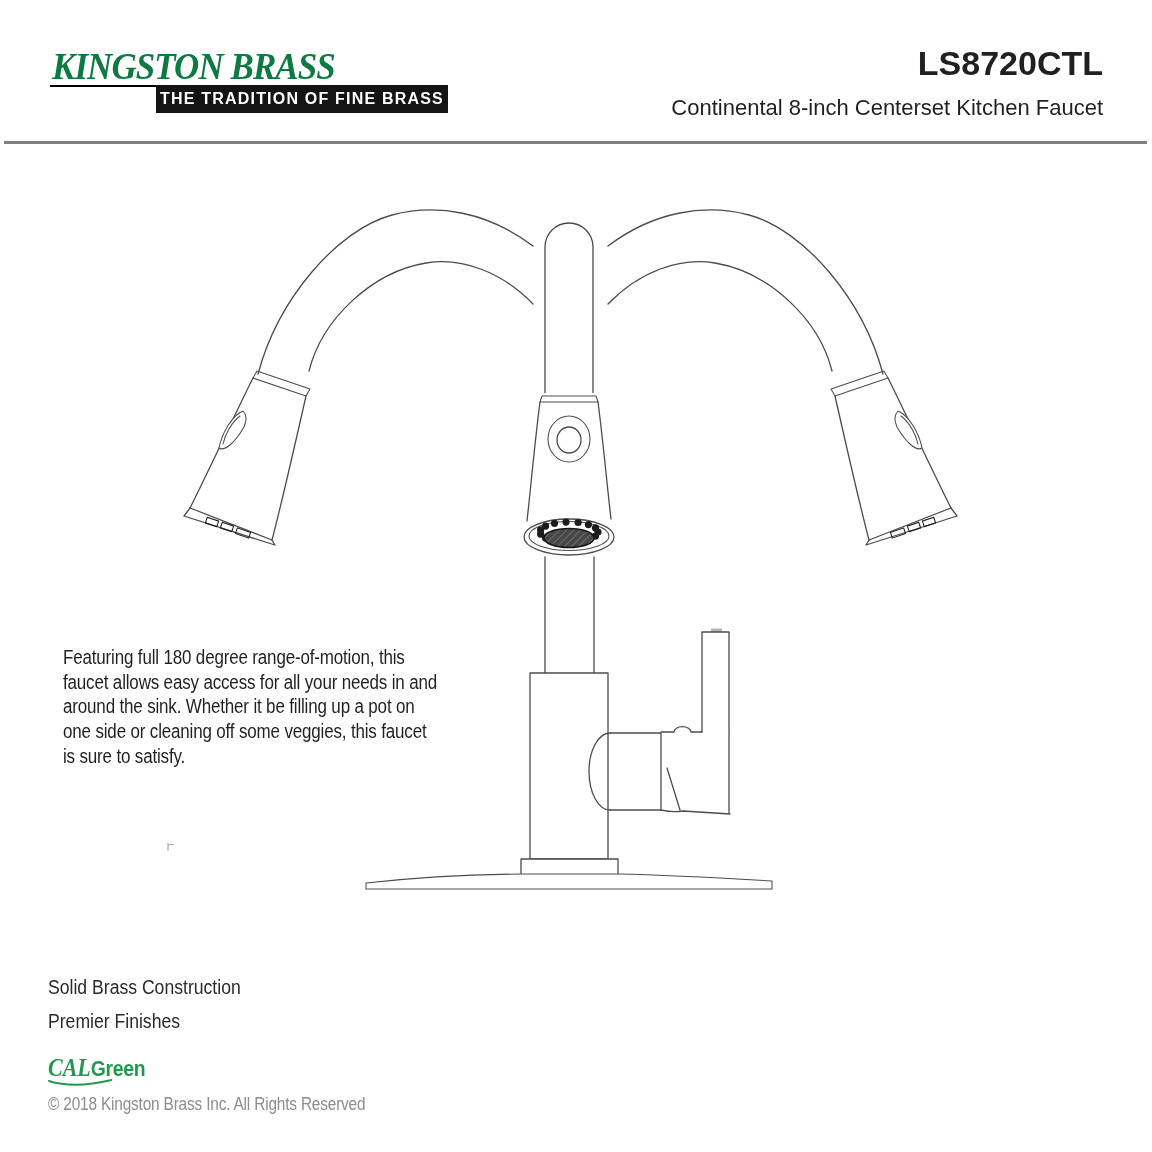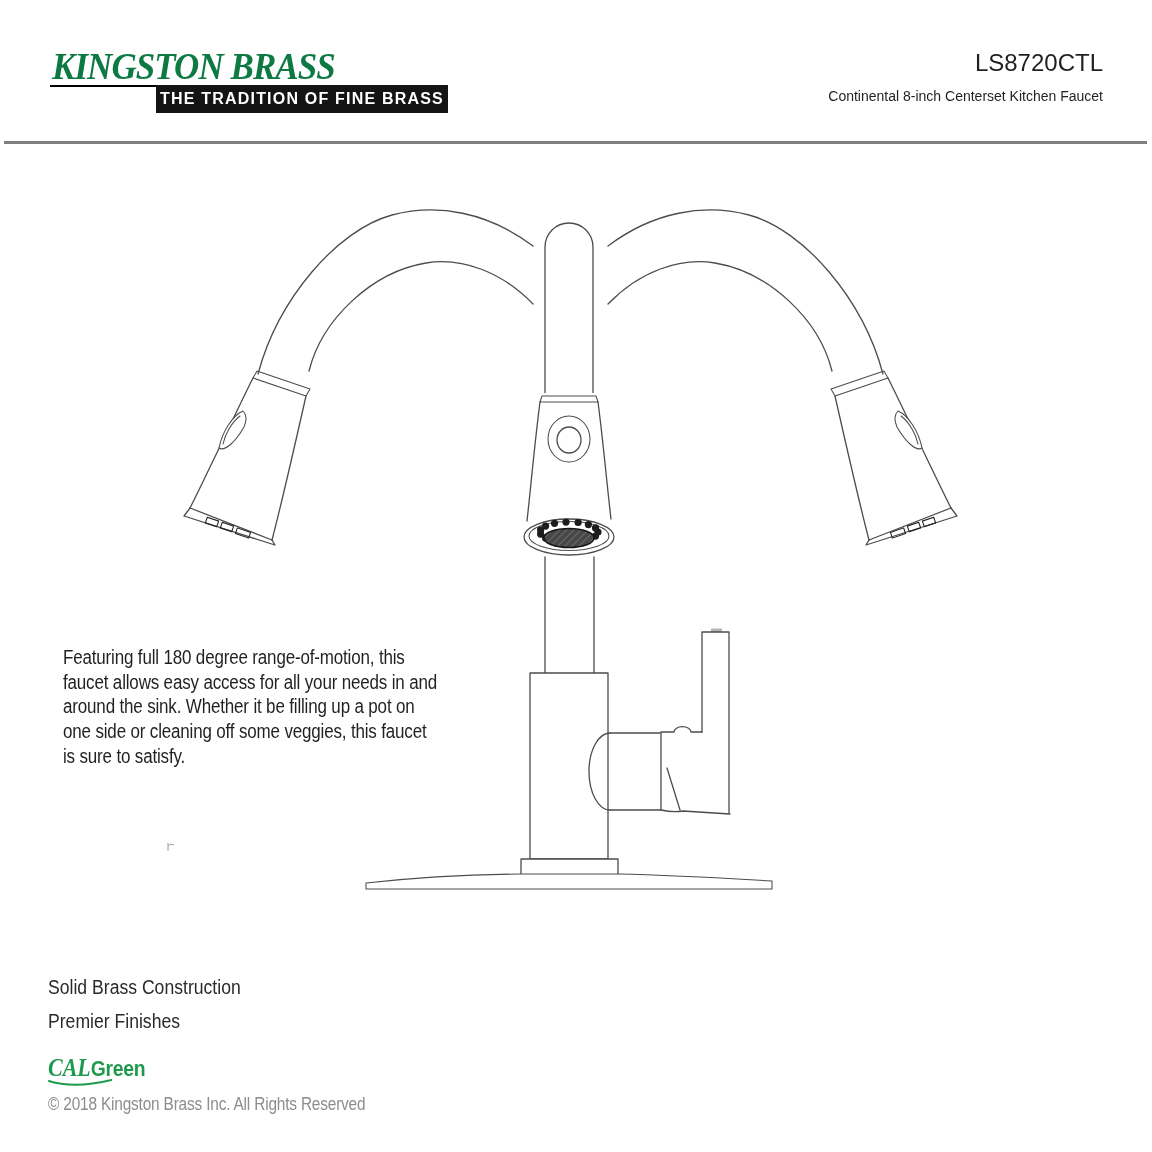--- a/index.html
+++ b/index.html
@@ -12,22 +12,22 @@
          font-family:"Liberation Sans",sans-serif;color:var(--text-dark);}
   
   .brand{position:absolute;left:52px;top:44px;font-family:"Liberation Serif",serif;
          font-style:italic;font-weight:700;font-size:38px;color:var(--brand-green);
          letter-spacing:-1px;transform:scaleX(0.92);transform-origin:0 0;white-space:nowrap;}
   .logo-underline{position:absolute;left:50px;top:85px;width:106px;height:2px;background:#000;}
   .tagline-bar{position:absolute;left:156px;top:85px;width:292px;height:28px;
          background:var(--tagline-bar-black);color:#fff;display:flex;align-items:center;
          justify-content:center;font-weight:700;font-size:16px;letter-spacing:1.2px;white-space:nowrap;}
   .header-right{position:absolute;right:49px;top:48px;text-align:right;}
-  .model{font-size:24px;font-weight:400;line-height:30px;margin-bottom:4px;}
-  .product-line{font-size:14px;line-height:28px;font-weight:400;}
+  .model{font-size:34px;font-weight:700;line-height:30px;margin-bottom:16px;}
+  .product-line{font-size:22px;line-height:28px;font-weight:400;}
   .divider{position:absolute;left:4px;top:141px;width:1143px;height:3px;background:var(--divider-gray);}
   
   .description{position:absolute;left:63px;top:645px;font-size:20px;line-height:24.7px;
          letter-spacing:-0.2px;transform:scaleX(0.85);transform-origin:0 0;white-space:nowrap;}
   
   .footer{position:absolute;left:48px;top:975px;transform:scaleX(0.88);transform-origin:0 0;white-space:nowrap;}
   .feature{font-size:20px;line-height:24px;color:#2a2a2a;margin-bottom:10px;}
   .feature+.feature{margin-bottom:0;}
   .calgreen{margin-top:21px;height:34px;}
   .cal{font-family:"Liberation Serif",serif;font-style:italic;font-weight:700;

